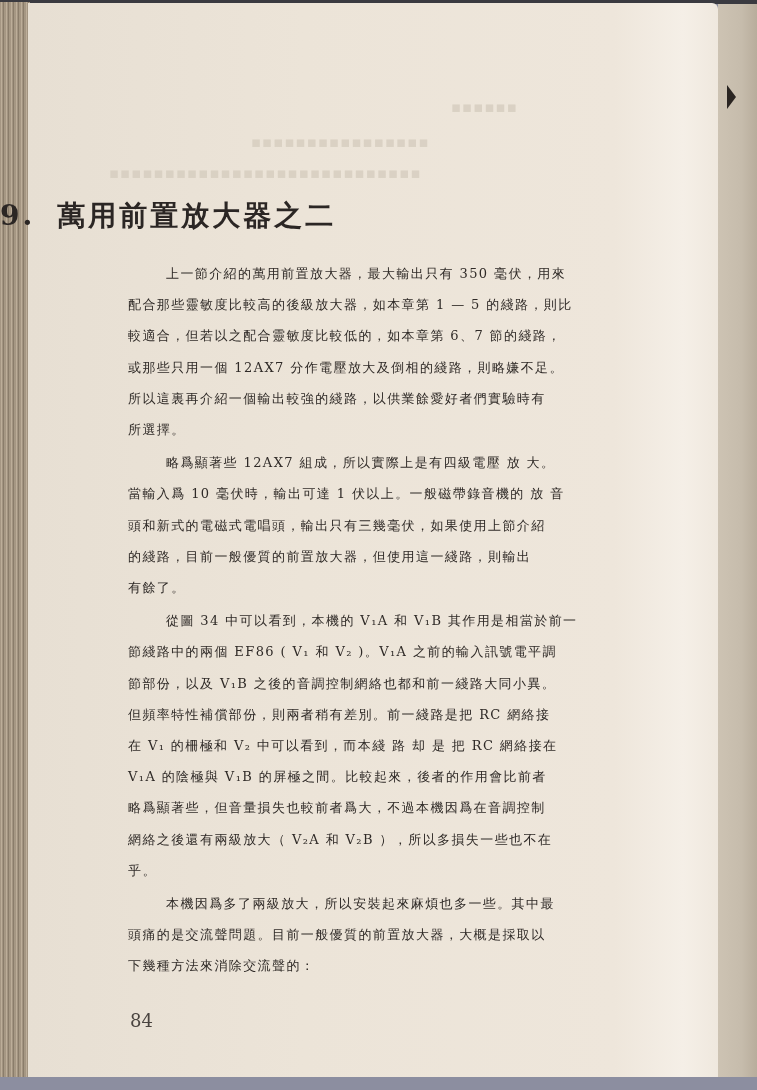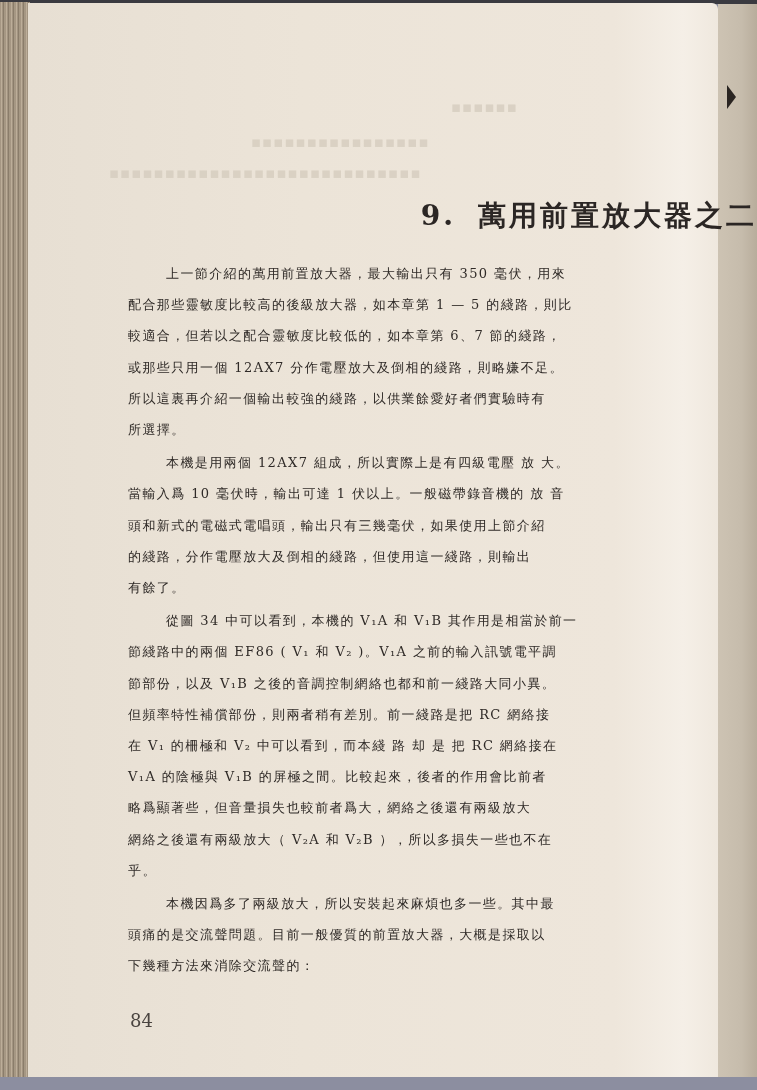--- a/index.html
+++ b/index.html
@@ -34,21 +34,21 @@
     .bottom-strip {
       position: absolute; left: 0; top: 1077px; width: 757px; height: 13px;
       background: #8c8ea0;
     }
     .ghost {
       position: absolute; color: #d6cdbf; font-size: 15px; letter-spacing: 1px;
       transform: scaleX(-1); white-space: nowrap; opacity: .8;
     }
     .title {
       position: absolute; left: 0; width: 757px; top: 197px;
-      text-align: right; font-size: 28px; font-weight: bold; color: #2b2624;
+      text-align: left; font-size: 28px; font-weight: bold; color: #2b2624;
       letter-spacing: 3px;
     }
     .title .num { margin-right: 22px; }
     .body-text {
       position: absolute; left: 128px; top: 258px; width: 540px;
       color: #2f2a27; font-size: 13px; line-height: 31.2px;
       letter-spacing: 1.4px; text-align: justify;
     }
     .line { display: block; white-space: nowrap; }
     .para { margin-bottom: 2px; }
@@ -79,34 +79,34 @@
 <div class="body-text">
   <div class="para">
     <span class="line">上一節介紹的萬用前置放大器，最大輸出只有 350 毫伏，用來</span>
     <span class="line">配合那些靈敏度比較高的後級放大器，如本章第 1 — 5 的綫路，則比</span>
     <span class="line">較適合，但若以之配合靈敏度比較低的，如本章第 6、7 節的綫路，</span>
     <span class="line">或那些只用一個 12AX7 分作電壓放大及倒相的綫路，則略嫌不足。</span>
     <span class="line">所以這裏再介紹一個輸出較強的綫路，以供業餘愛好者們實驗時有</span>
     <span class="line">所選擇。</span>
   </div>
   <div class="para">
-    <span class="line">本機是用兩個 12AX7 組成，所以實際上是有四級電壓 放 大。</span>
+    <span class="line">略爲顯著些 12AX7 組成，所以實際上是有四級電壓 放 大。</span>
     <span class="line">當輸入爲 10 毫伏時，輸出可達 1 伏以上。一般磁帶錄音機的 放 音</span>
     <span class="line">頭和新式的電磁式電唱頭，輸出只有三幾毫伏，如果使用上節介紹</span>
-    <span class="line">的綫路，分作電壓放大及倒相的綫路，但使用這一綫路，則輸出</span>
+    <span class="line">的綫路，目前一般優質的前置放大器，但使用這一綫路，則輸出</span>
     <span class="line">有餘了。</span>
   </div>
   <div class="para">
     <span class="line">從圖 34 中可以看到，本機的 V₁A 和 V₁B 其作用是相當於前一</span>
     <span class="line">節綫路中的兩個 EF86 ( V₁ 和 V₂ )。V₁A 之前的輸入訊號電平調</span>
     <span class="line">節部份，以及 V₁B 之後的音調控制網絡也都和前一綫路大同小異。</span>
     <span class="line">但頻率特性補償部份，則兩者稍有差別。前一綫路是把 RC 網絡接</span>
     <span class="line">在 V₁ 的柵極和 V₂ 中可以看到，而本綫 路 却 是 把 RC 網絡接在</span>
     <span class="line">V₁A 的陰極與 V₁B 的屏極之間。比較起來，後者的作用會比前者</span>
-    <span class="line">略爲顯著些，但音量損失也較前者爲大，網絡之後還有兩級放大</span>
+    <span class="line">略爲顯著些，但音量損失也較前者爲大，不過本機因爲在音調控制</span>
     <span class="line">網絡之後還有兩級放大（ V₂A 和 V₂B ），所以多損失一些也不在</span>
     <span class="line">乎。</span>
   </div>
   <div class="para">
     <span class="line">本機因爲多了兩級放大，所以安裝起來麻煩也多一些。其中最</span>
     <span class="line">頭痛的是交流聲問題。目前一般優質的前置放大器，大概是採取以</span>
     <span class="line">下幾種方法來消除交流聲的：</span>
   </div>
 </div>
 

